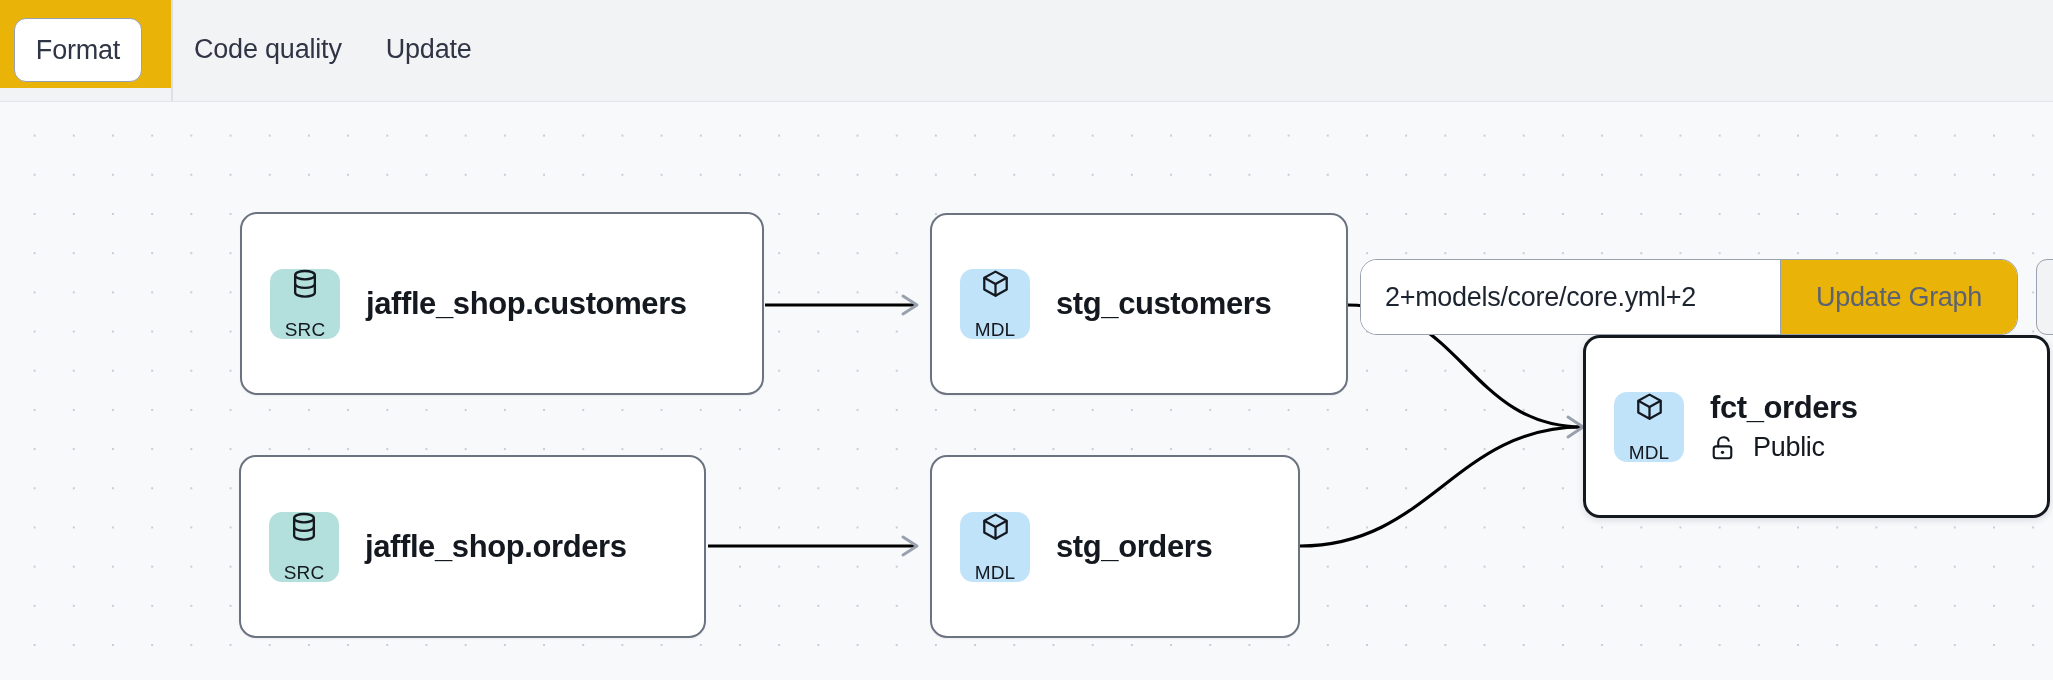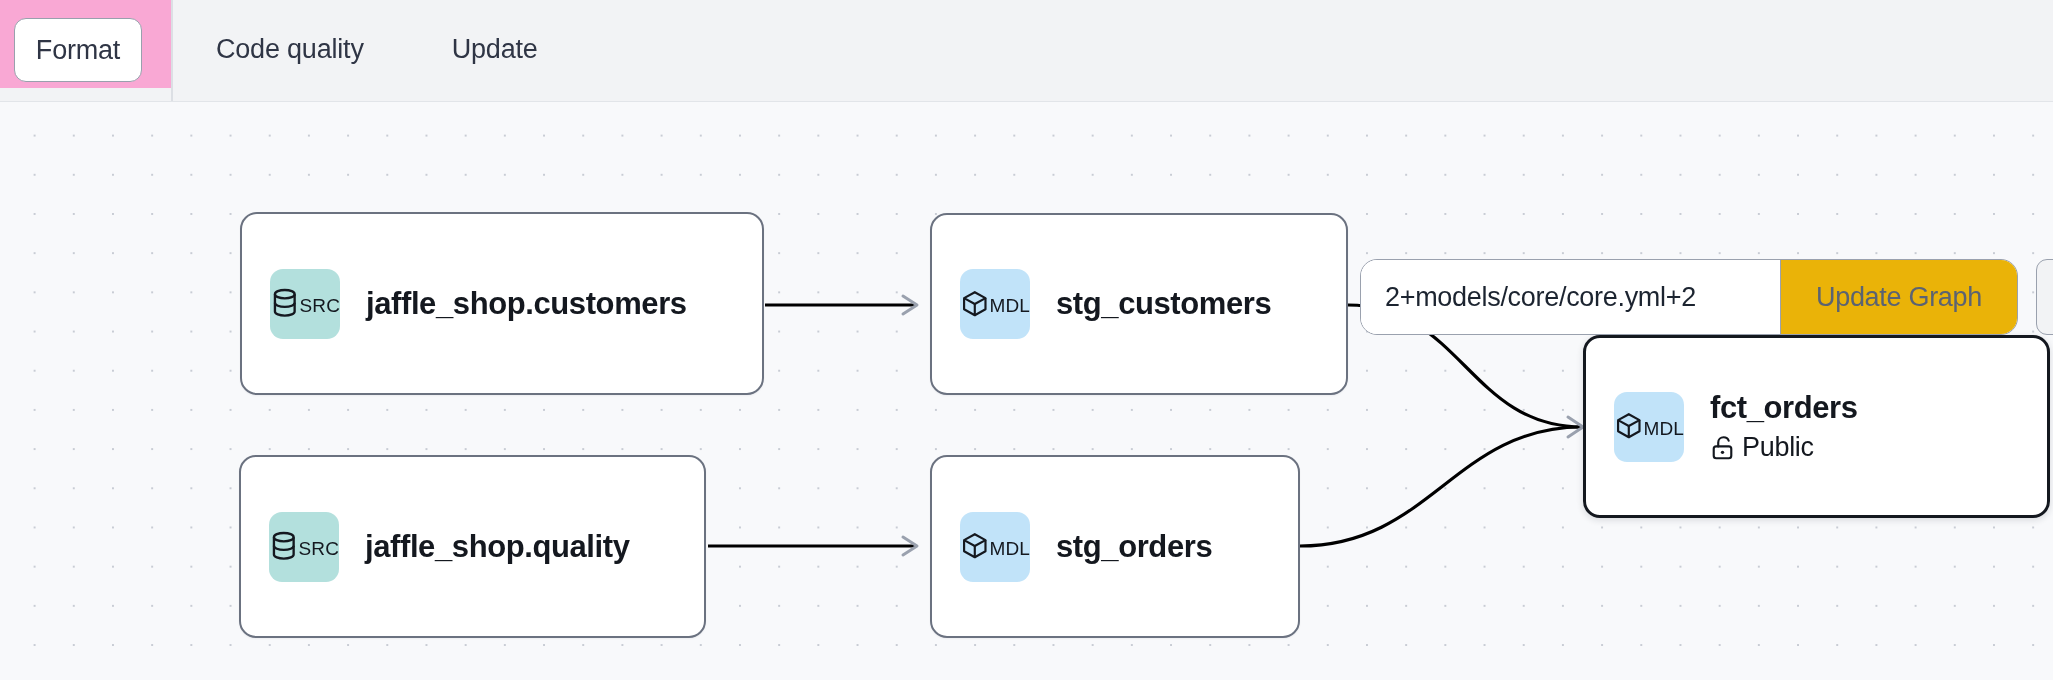--- a/index.html
+++ b/index.html
@@ -27,21 +27,21 @@
     height: 102px;
     background: #f2f3f5;
     display: flex;
     align-items: flex-start;
   }
 
   .format-zone {
     position: relative;
     width: 172px;
     height: 88px;
-    background: #f9a8d4;
+    background: #eab308;
     flex: 0 0 172px;
   }
 
   .format-btn {
     position: absolute;
     left: 14px;
     top: 18px;
     width: 128px;
     height: 64px;
     border: 1.6px solid #99a0ad;
@@ -71,21 +71,21 @@
     left: 172px;
     top: 0;
     height: 102px;
     display: flex;
     align-items: flex-start;
   }
 
   .tab {
     position: relative;
     height: 118px;
-    padding: 0 44px;
+    padding: 0 22px;
     display: flex;
     align-items: center;
     justify-content: center;
     font-size: 27px;
     color: #2f3545;
     cursor: pointer;
     letter-spacing: -0.2px;
     padding-bottom: 20px;
   }
 
@@ -146,23 +146,23 @@
   .node.selected {
     border: 3.5px solid #14181f;
     box-shadow: 0 2px 7px rgba(20,25,40,0.14);
   }
 
   .badge {
     width: 70px;
     height: 70px;
     border-radius: 13px;
     display: flex;
-    flex-direction: row;
-    align-items: center;
-    justify-content: flex-start;
+    flex-direction: column;
+    align-items: center;
+    justify-content: space-between;
     flex: 0 0 70px;
   }
 
   .badge.src { background: #b3e0dd; }
   .badge.mdl { background: #c1e3f9; }
 
   .badge svg { display: block; }
 
   .badge-label {
     font-size: 19px;
@@ -185,21 +185,21 @@
     letter-spacing: -0.4px;
     line-height: 1.15;
     white-space: nowrap;
     font-weight: bold;
   }
 
   .node-sub {
     margin-top: 6px;
     display: flex;
     align-items: center;
-    gap: 7px;
+    gap: 18px;
     font-size: 27px;
     color: #14181f;
     letter-spacing: -0.3px;
   }
 
   .node-sub svg { display: block; flex: 0 0 auto; }
 
   
   .path-toolbar {
     position: absolute;
@@ -324,21 +324,21 @@
     <div class="node" style="left:239px; top:353px; width:467px; height:183px;">
       <div class="badge src">
         <svg width="30" height="32" viewBox="0 0 24 26" fill="none">
           <ellipse cx="12" cy="5" rx="8" ry="3.4" stroke="#14181f" stroke-width="1.9"></ellipse>
           <path d="M4 5 v7 c0 1.88 3.58 3.4 8 3.4 s8-1.52 8-3.4 V5" stroke="#14181f" stroke-width="1.9" fill="none"></path>
           <path d="M4 12 v7 c0 1.88 3.58 3.4 8 3.4 s8-1.52 8-3.4 v-7" stroke="#14181f" stroke-width="1.9" fill="none"></path>
         </svg>
         <span class="badge-label">SRC</span>
       </div>
       <div class="node-body">
-        <div class="node-title">jaffle_shop.quality</div>
+        <div class="node-title">jaffle_shop.orders</div>
       </div>
     </div>
 
     <div class="node" style="left:930px; top:353px; width:370px; height:183px;">
       <div class="badge mdl">
         <svg width="31" height="31" viewBox="0 0 26 26" fill="none">
           <path d="M13 2.2 L22.4 7.4 L13 12.6 L3.6 7.4 Z" stroke="#14181f" stroke-width="1.9" stroke-linejoin="round" fill="none"></path>
           <path d="M3.6 7.4 V17.2 L13 22.4 V12.6" stroke="#14181f" stroke-width="1.9" stroke-linejoin="round" fill="none"></path>
           <path d="M22.4 7.4 V17.2 L13 22.4" stroke="#14181f" stroke-width="1.9" stroke-linejoin="round" fill="none"></path>
         </svg>

